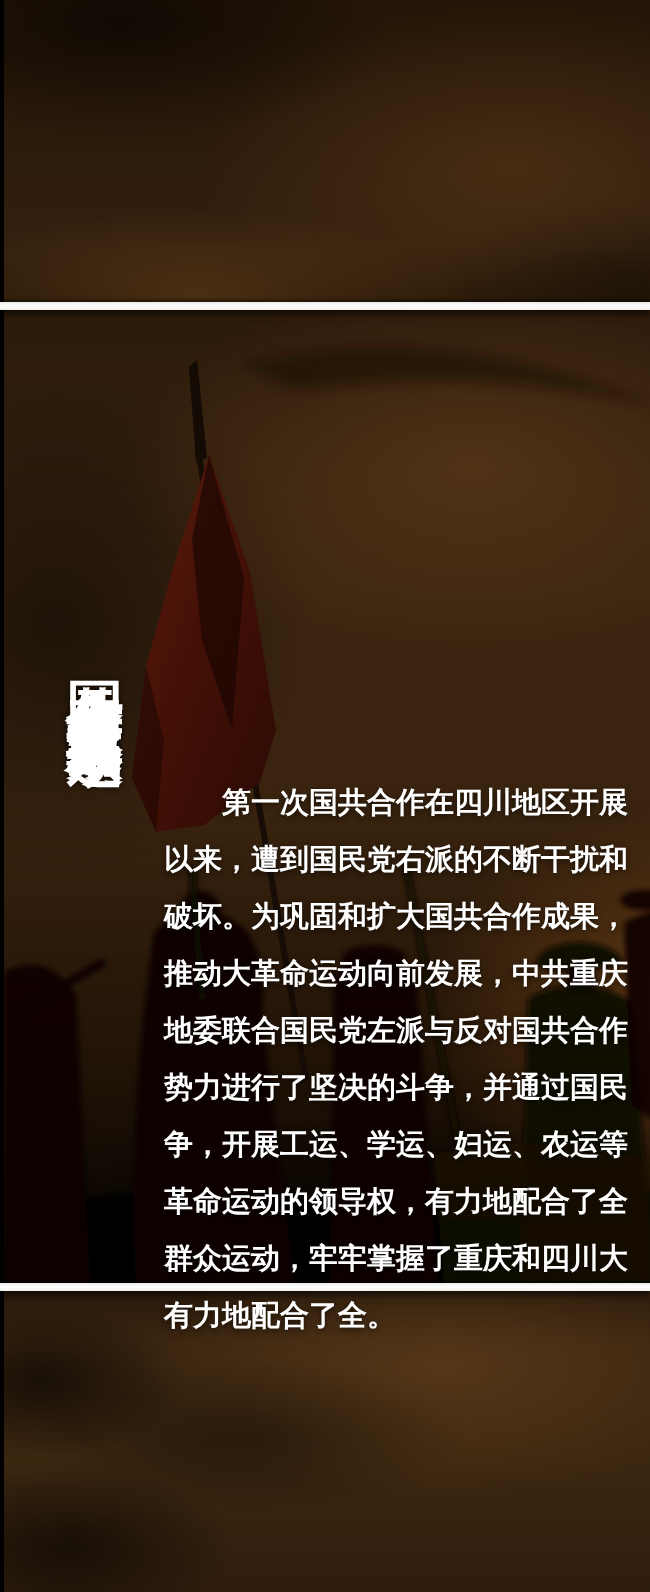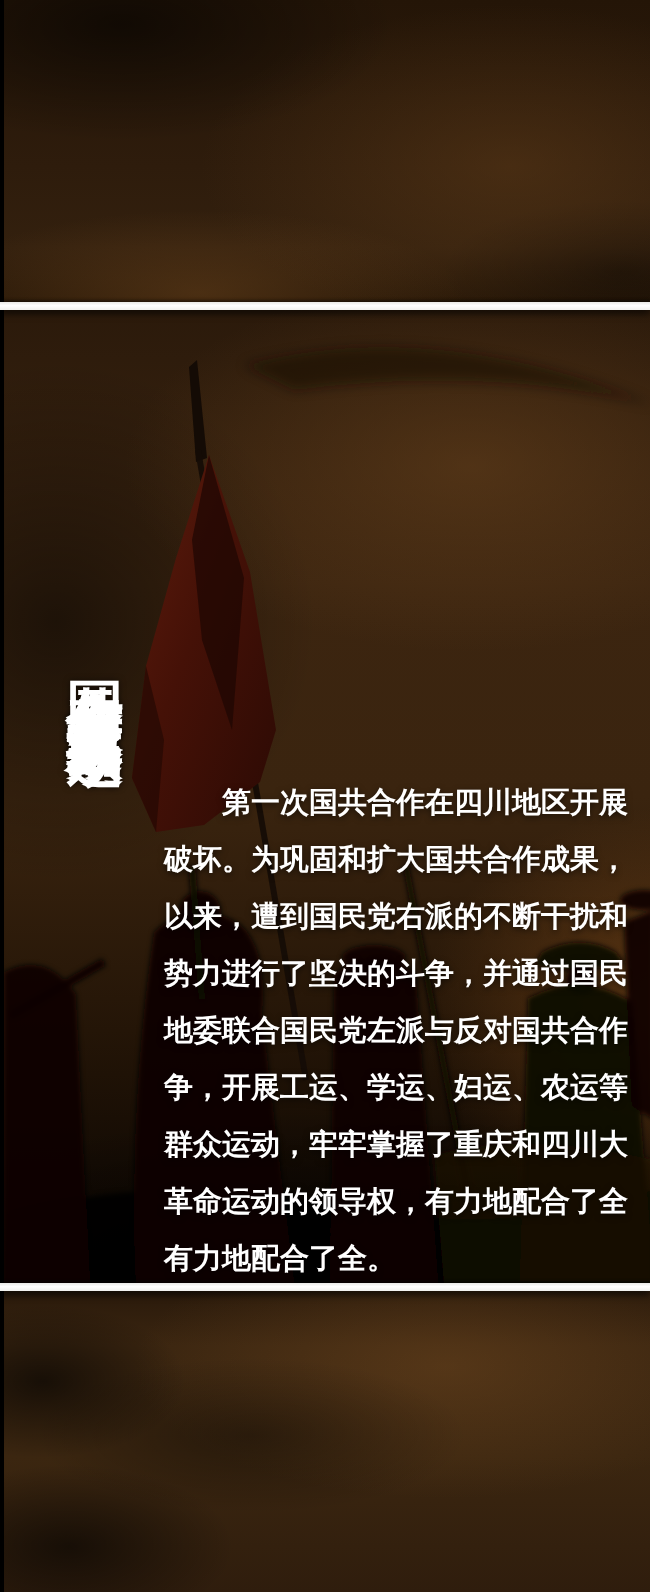--- a/index.html
+++ b/index.html
@@ -130,26 +130,27 @@
       <ellipse cx="640" cy="590" rx="24" ry="10" fill="#0e0704" opacity="0.9"></ellipse>
 
       <path d="M430,845 Q520,820 650,850 L650,973 L440,973 Z" fill="#1c1107" opacity="0.55"></path>
     </g>
   </svg>
 
   <div class="vertical-title">国共合作与反帝反封建群众运动</div>
 
   <div class="body-paragraph">
       <div class="body-line">第一次国共合作在四川地区开展</div>
+      <div class="body-line">以来，遭到国民党右派的不断干扰和</div>
       <div class="body-line">破坏。为巩固和扩大国共合作成果，</div>
-      <div class="body-line">以来，遭到国民党右派的不断干扰和</div>
+      <div class="body-line">推动大革命运动向前发展，中共重庆</div>
+      <div class="body-line">地委联合国民党左派与反对国共合作</div>
       <div class="body-line">势力进行了坚决的斗争，并通过国民</div>
-      <div class="body-line">地委联合国民党左派与反对国共合作</div>
       <div class="body-line">争，开展工运、学运、妇运、农运等</div>
+      <div class="body-line">革命运动的领导权，有力地配合了全</div>
       <div class="body-line">群众运动，牢牢掌握了重庆和四川大</div>
-      <div class="body-line">革命运动的领导权，有力地配合了全</div>
       <div class="body-line">有力地配合了全。</div>
     </div>
 </div>
 
 <div class="divider divider-bottom"></div>
 
 <div class="band band-bottom"></div>
 
 </body></html>

